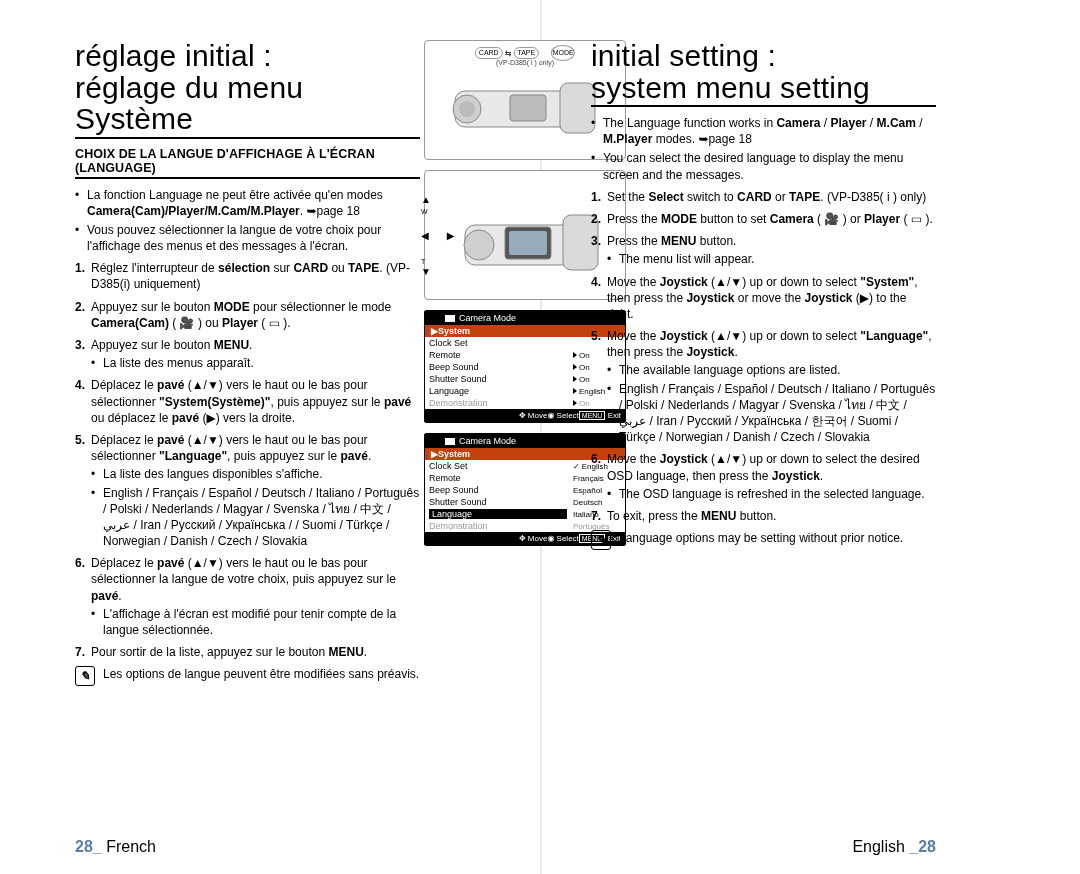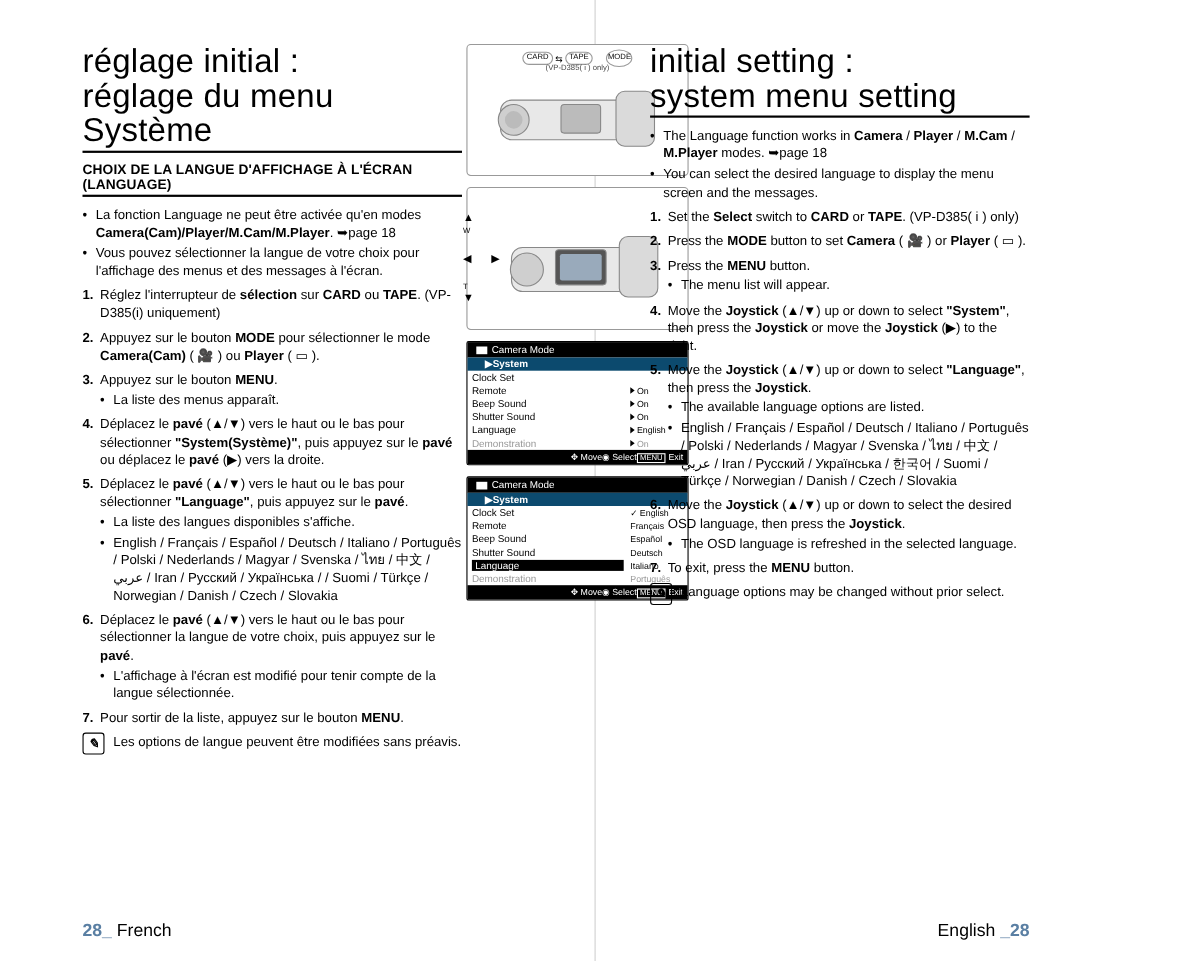--- a/index.html
+++ b/index.html
@@ -26,26 +26,26 @@
   .pagenum.right{right:60px}
   .pagenum .num{font-weight:700;color:#5a7fa3}
   .spine{position:absolute;top:0;bottom:0;left:540px;width:2px;background:linear-gradient(to right,#0000,#00000030,#0000)}
   .camera{width:200px;height:118px;border:1px solid #999;border-radius:4px;margin:0 auto 10px;position:relative;background:#fff;display:flex;align-items:center;justify-content:center}
   .camera svg{display:block}
   .label-bar{position:absolute;top:4px;left:50%;transform:translateX(-50%);display:flex;gap:2px;align-items:center}
   .label-bar .chip{font-size:7px;border:1px solid #999;border-radius:6px;padding:0 3px;line-height:10px}
   .label-bar .round{font-size:7px;border:1px solid #999;border-radius:50%;width:22px;height:14px;line-height:14px;text-align:center}
   .label-note{position:absolute;top:18px;left:50%;transform:translateX(-50%);font-size:7px;color:#444}
   .lcd{width:200px;margin:0 auto 10px;border:1px solid #000;border-radius:2px;font-size:9px;background:#fff}
-  .lcd .hdr{background:#000;color:#fff;padding:2px 8px;display:flex;align-items:center;gap:4px}
+  .lcd .hdr{background:#000;color:#fff;padding:2px 20px;display:flex;align-items:center;gap:4px}
   .lcd .hdr .cam{display:inline-block;width:10px;height:7px;background:#fff}
   .lcd .row{display:flex;align-items:center;padding:1px 4px;gap:6px}
   .lcd .row .name{flex:1}
   .lcd .row .val{min-width:48px;font-size:8px;display:flex;align-items:center;gap:2px}
-  .lcd .row.group{background:#0c4a6e;color:#fff;font-weight:700;padding:1px 16px}
+  .lcd .row.group{background:#c2410c;color:#fff;font-weight:700;padding:1px 6px}
   .lcd .row.sel .name{background:#000;color:#fff;padding:0 3px;display:inline-block}
   .lcd .row.dim{color:#999}
   .lcd .ftr{background:#000;color:#fff;padding:2px 4px;display:flex;justify-content:flex-end;font-size:8px}
   .lcd .tri{display:inline-block;width:0;height:0;border-top:3px solid transparent;border-bottom:3px solid transparent;border-left:4px solid #000}
   .lcd .check{display:inline-block}
   .arrows{position:absolute;left:-4px;top:50%;transform:translateY(-50%);font-size:10px;display:flex;flex-direction:column;gap:14px;color:#000}
   b{font-weight:700}
 </style>
 </head>
 <body>
@@ -210,21 +210,21 @@
             <li>The available language options are listed.</li>
             <li>English / Français / Español / Deutsch / Italiano / Português / Polski / Nederlands / Magyar / Svenska / ไทย / 中文 / ﻋﺮﺑﻲ / Iran / Русский / Українська / 한국어 / Suomi / Türkçe / Norwegian / Danish / Czech / Slovakia</li>
           </ul></li>
         <li>Move the <b>Joystick</b> (▲/▼) up or down to select the desired OSD language, then press the <b>Joystick</b>.<ul class="sub">
             <li>The OSD language is refreshed in the selected language.</li>
           </ul></li>
         <li>To exit, press the <b>MENU</b> button.</li>
       </ol>
     <div class="note">
       <span class="noteicon">✎</span>
-      <span>Language options may be changed without prior select.</span>
+      <span>Language options may be setting without prior notice.</span>
     </div>
   </div>
 
   <div class="pagenum left">
     <span class="num">28_</span><span> French</span>
   </div>
   <div class="pagenum right">
     <span>English </span><span class="num">_28</span>
   </div>
 </div>

